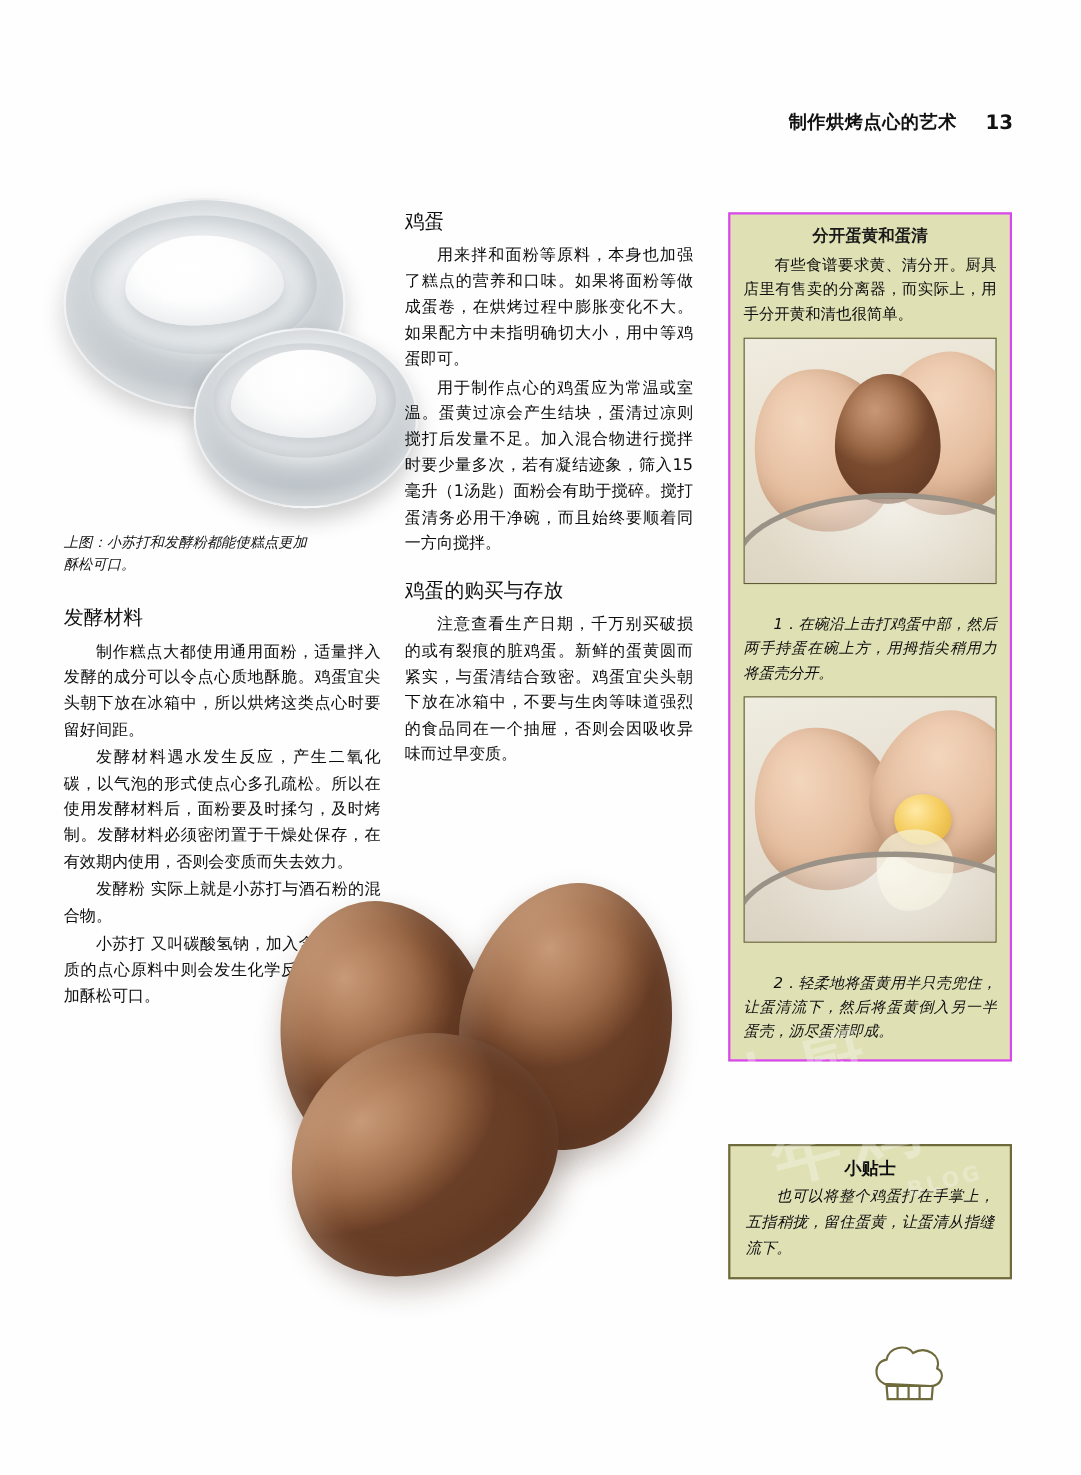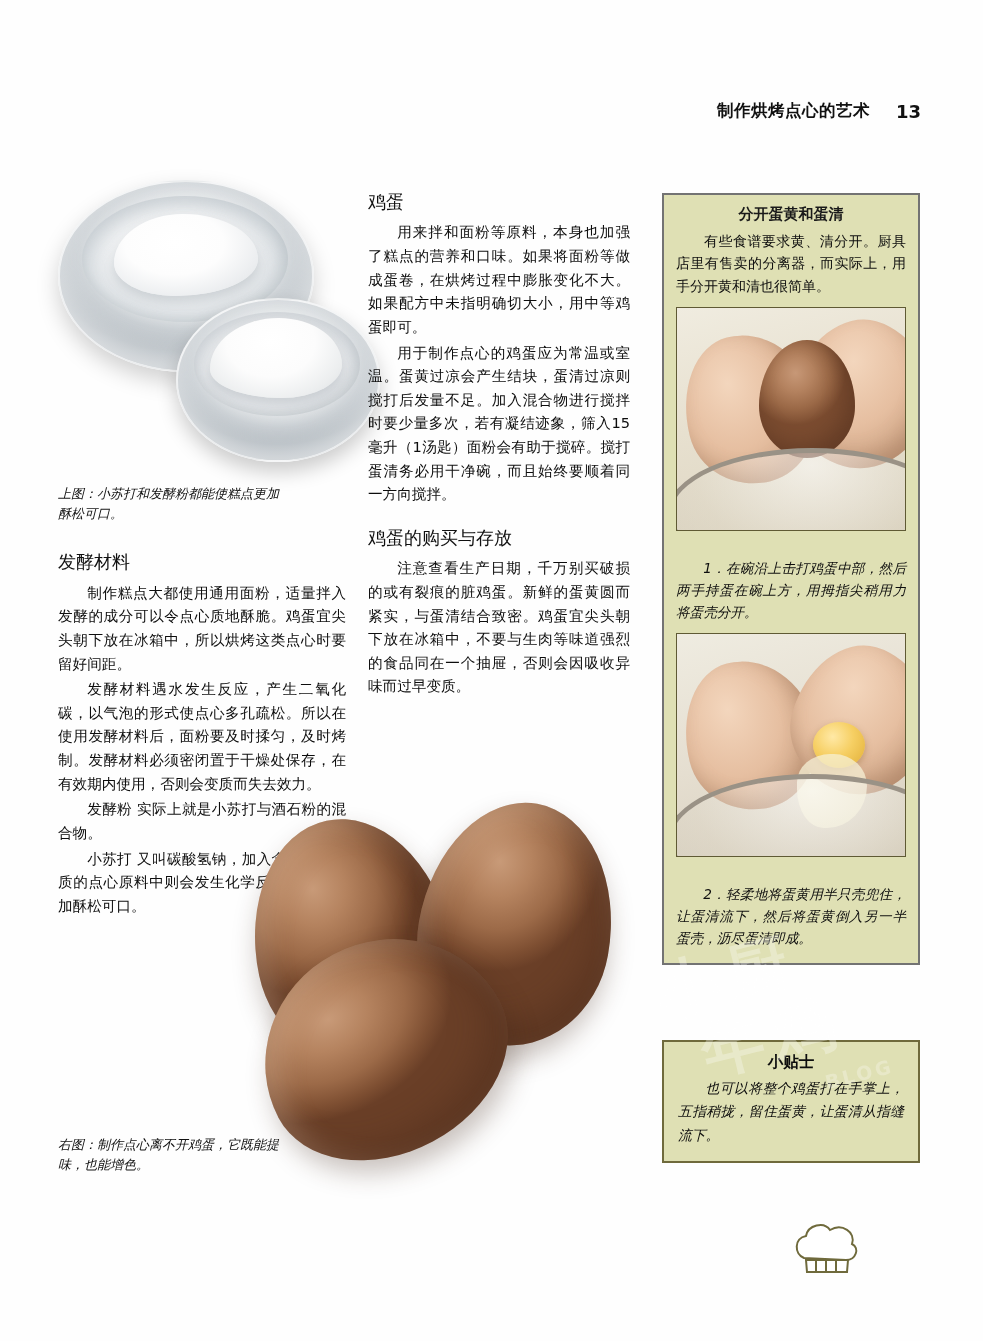--- a/index.html
+++ b/index.html
@@ -173,21 +173,21 @@
   }
 
   
   .sidebar {
     position: absolute;
     left: 662px;
     top: 193px;
     width: 258px;
   }
   .box {
-    border: 2px solid #737373;
+    border: 2px solid #d946ef;
     background: #dfe0b4;
     padding: 10px 12px 14px 12px;
     box-sizing: border-box;
   }
   .box-title {
     text-align: center;
     font-size: 15px;
     font-weight: bold;
     color: #1a1a1a;
     margin-bottom: 6px;
@@ -358,21 +358,20 @@
       <h3 class="h-sub">鸡蛋的购买与存放</h3>
       <p class="para">注意查看生产日期，千万别买破损的或有裂痕的脏鸡蛋。新鲜的蛋黄圆而紧实，与蛋清结合致密。鸡蛋宜尖头朝下放在冰箱中，不要与生肉等味道强烈的食品同在一个抽屉，否则会因吸收异味而过早变质。</p>
     </div>
   </div>
 
   <div class="eggs">
     <div class="egg egg-a"></div>
     <div class="egg egg-b"></div>
     <div class="egg egg-c"></div>
   </div>
-  <p class="caption eggs-caption">右图：制作点心离不开鸡蛋，它既能提味，也能增色。</p>
 
   <div class="sidebar">
     <div class="box">
       <div class="box-title">分开蛋黄和蛋清</div>
       <p class="box-para">有些食谱要求黄、清分开。厨具店里有售卖的分离器，而实际上，用手分开黄和清也很简单。</p>
 
       <div class="photo photo-1">
         <div class="hand h1a"></div>
         <div class="hand h1b"></div>
         <div class="egg-hand"></div>

